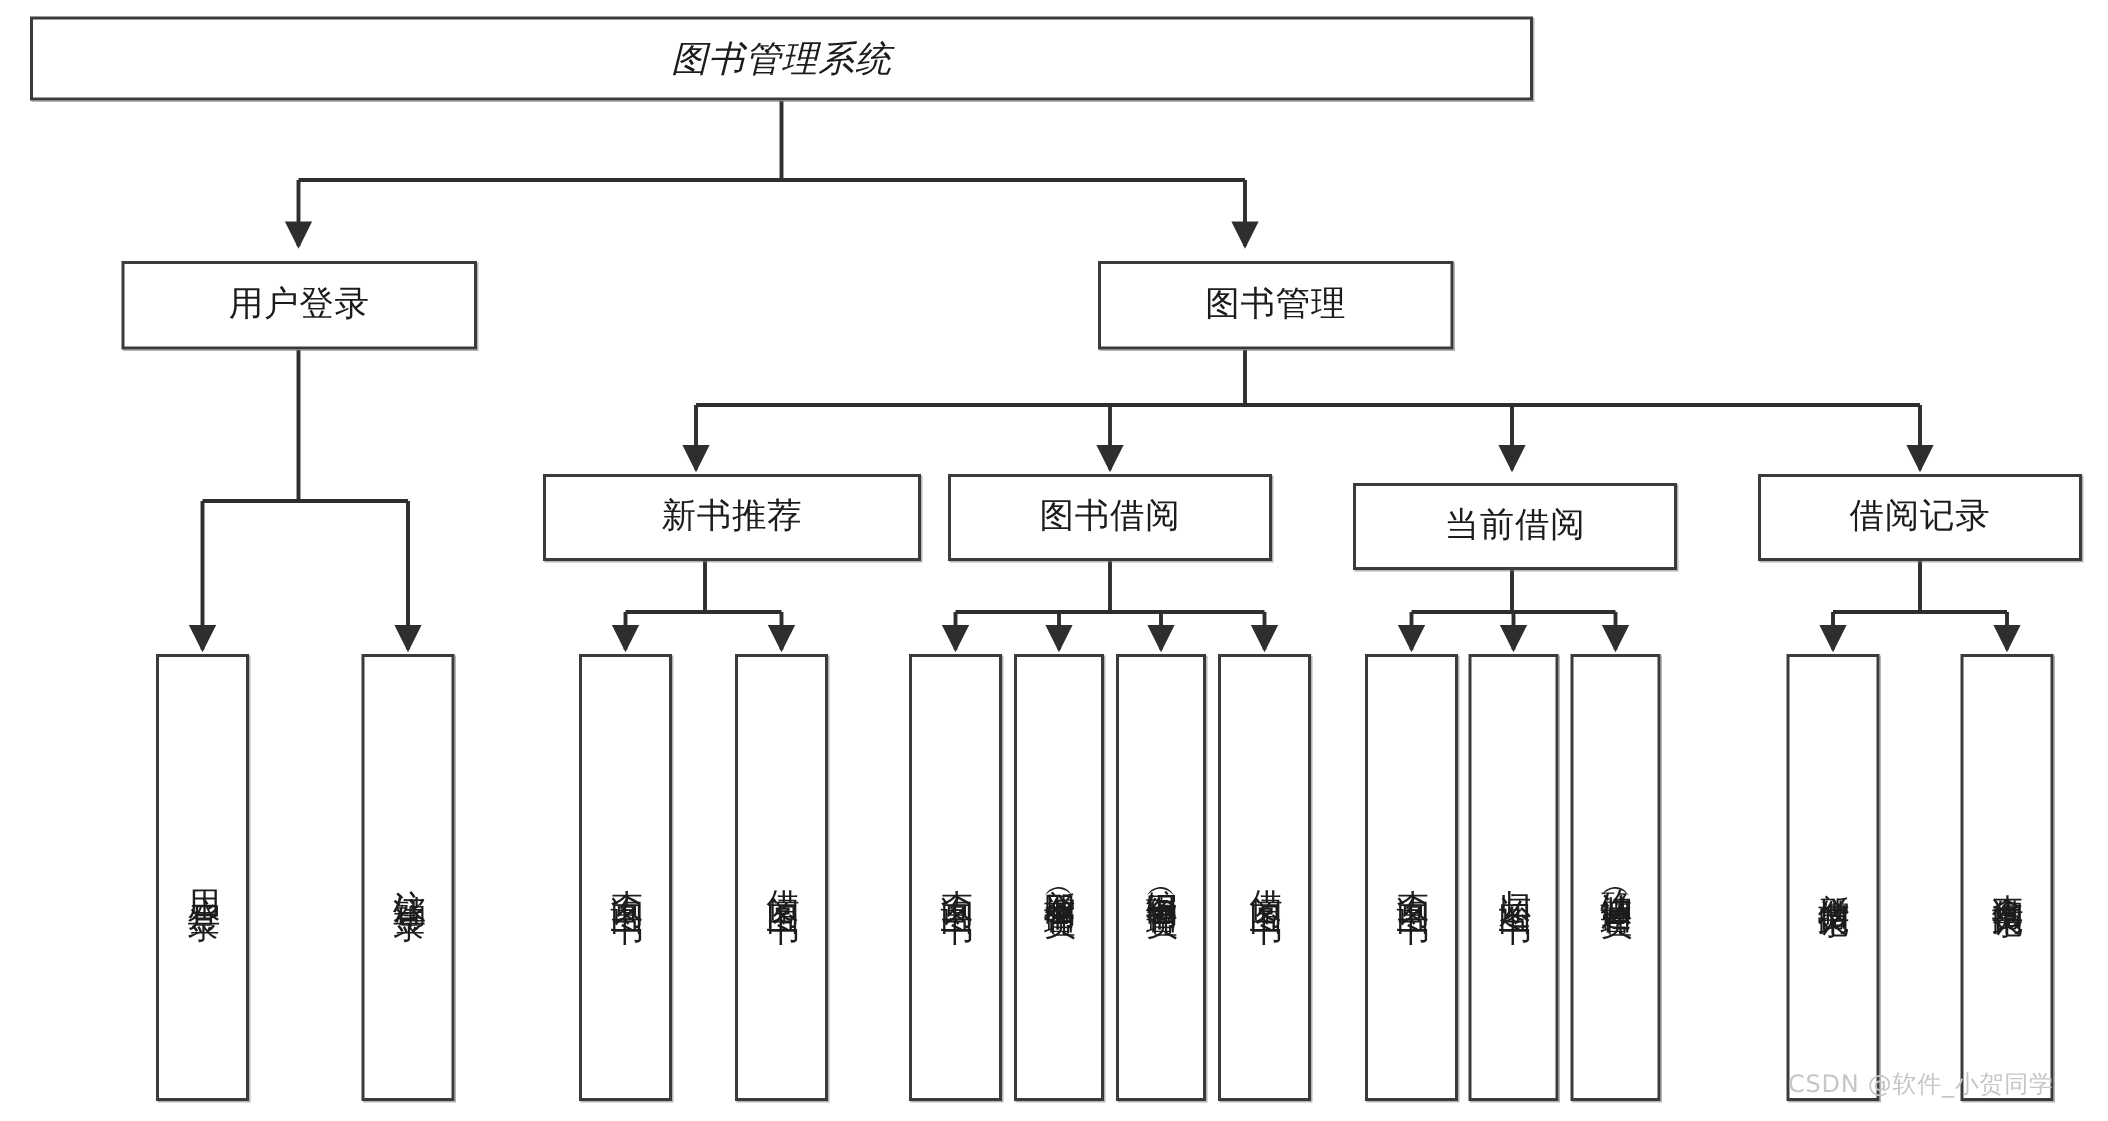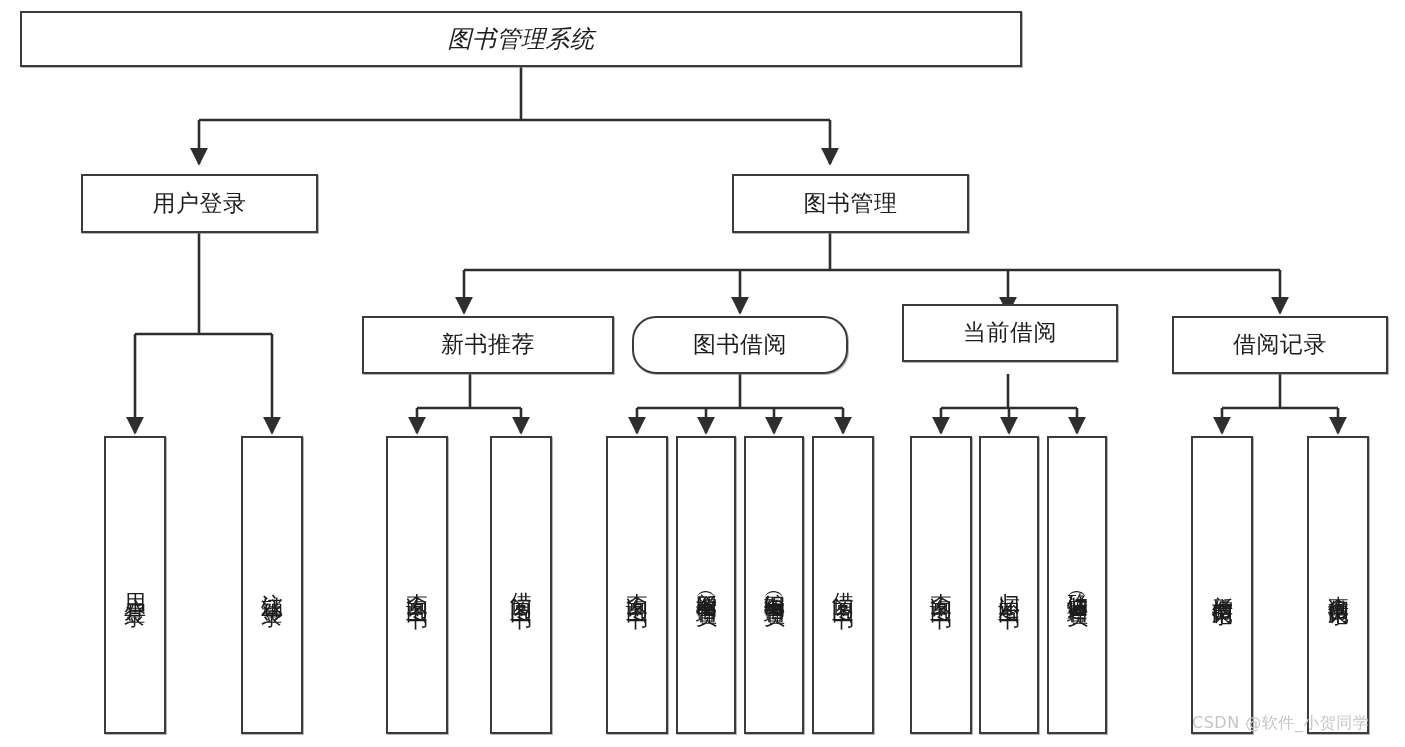--- a/index.html
+++ b/index.html
@@ -142,24 +142,24 @@
   <div class="node horiz" style="left:81px; top:174px; width:237px; height:59px;">
     <span class="node-label">用户登录</span>
   </div>
   <div class="node horiz" style="left:712px; top:174px; width:237px; height:59px;margin-left:20px;">
     <span class="node-label">图书管理</span>
   </div>
 
   <div class="node horiz" style="left:362px; top:316px; width:252px; height:58px;">
     <span class="node-label">新书推荐</span>
   </div>
-  <div class="node horiz" style="left:632px; top:316px; width:216px; height:58px;border-radius:24px;">
+  <div class="node horiz" style="left:632px; top:316px; width:216px; height:58px;">
     <span class="node-label">图书借阅</span>
   </div>
-  <div class="node horiz" style="left:902px; top:304px; width:216px; height:58px;">
+  <div class="node horiz" style="left:902px; top:322px; width:216px; height:58px;">
     <span class="node-label">当前借阅</span>
   </div>
   <div class="node horiz" style="left:1172px; top:316px; width:216px; height:58px;">
     <span class="node-label">借阅记录</span>
   </div>
 
   <div class="node vert" style="left:104px; top:436px; width:62px; height:298px;">
     <span class="node-label">用户登录</span>
   </div>
   <div class="node vert" style="left:241px; top:436px; width:62px; height:298px;">

